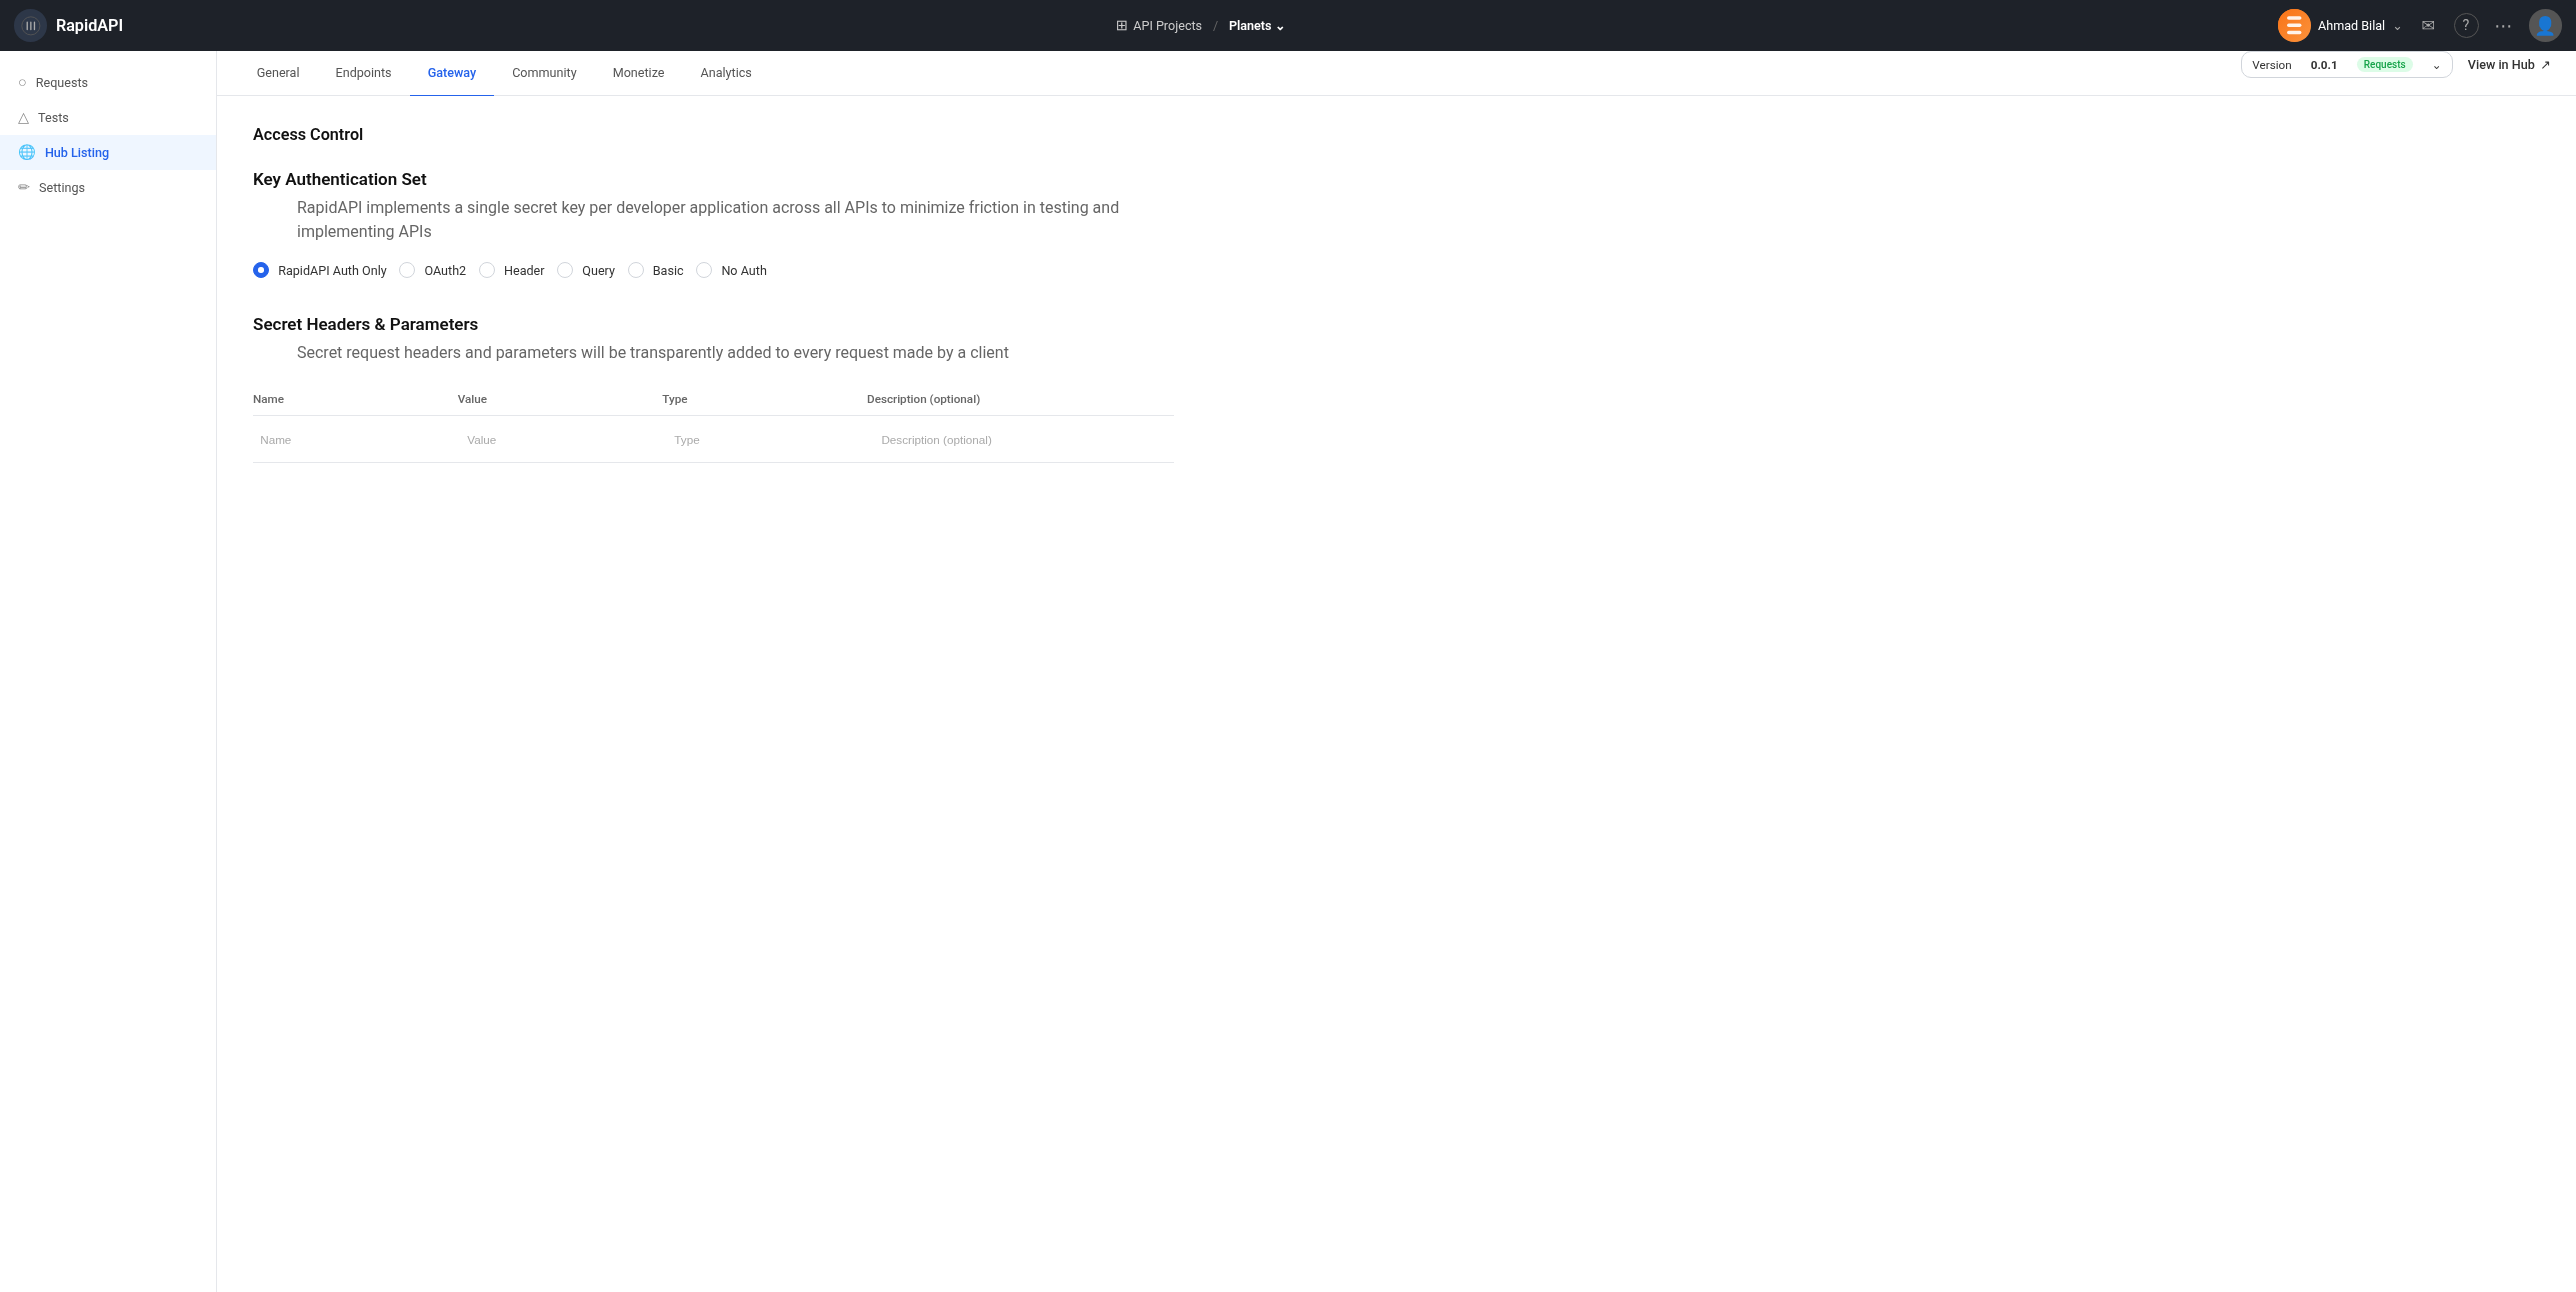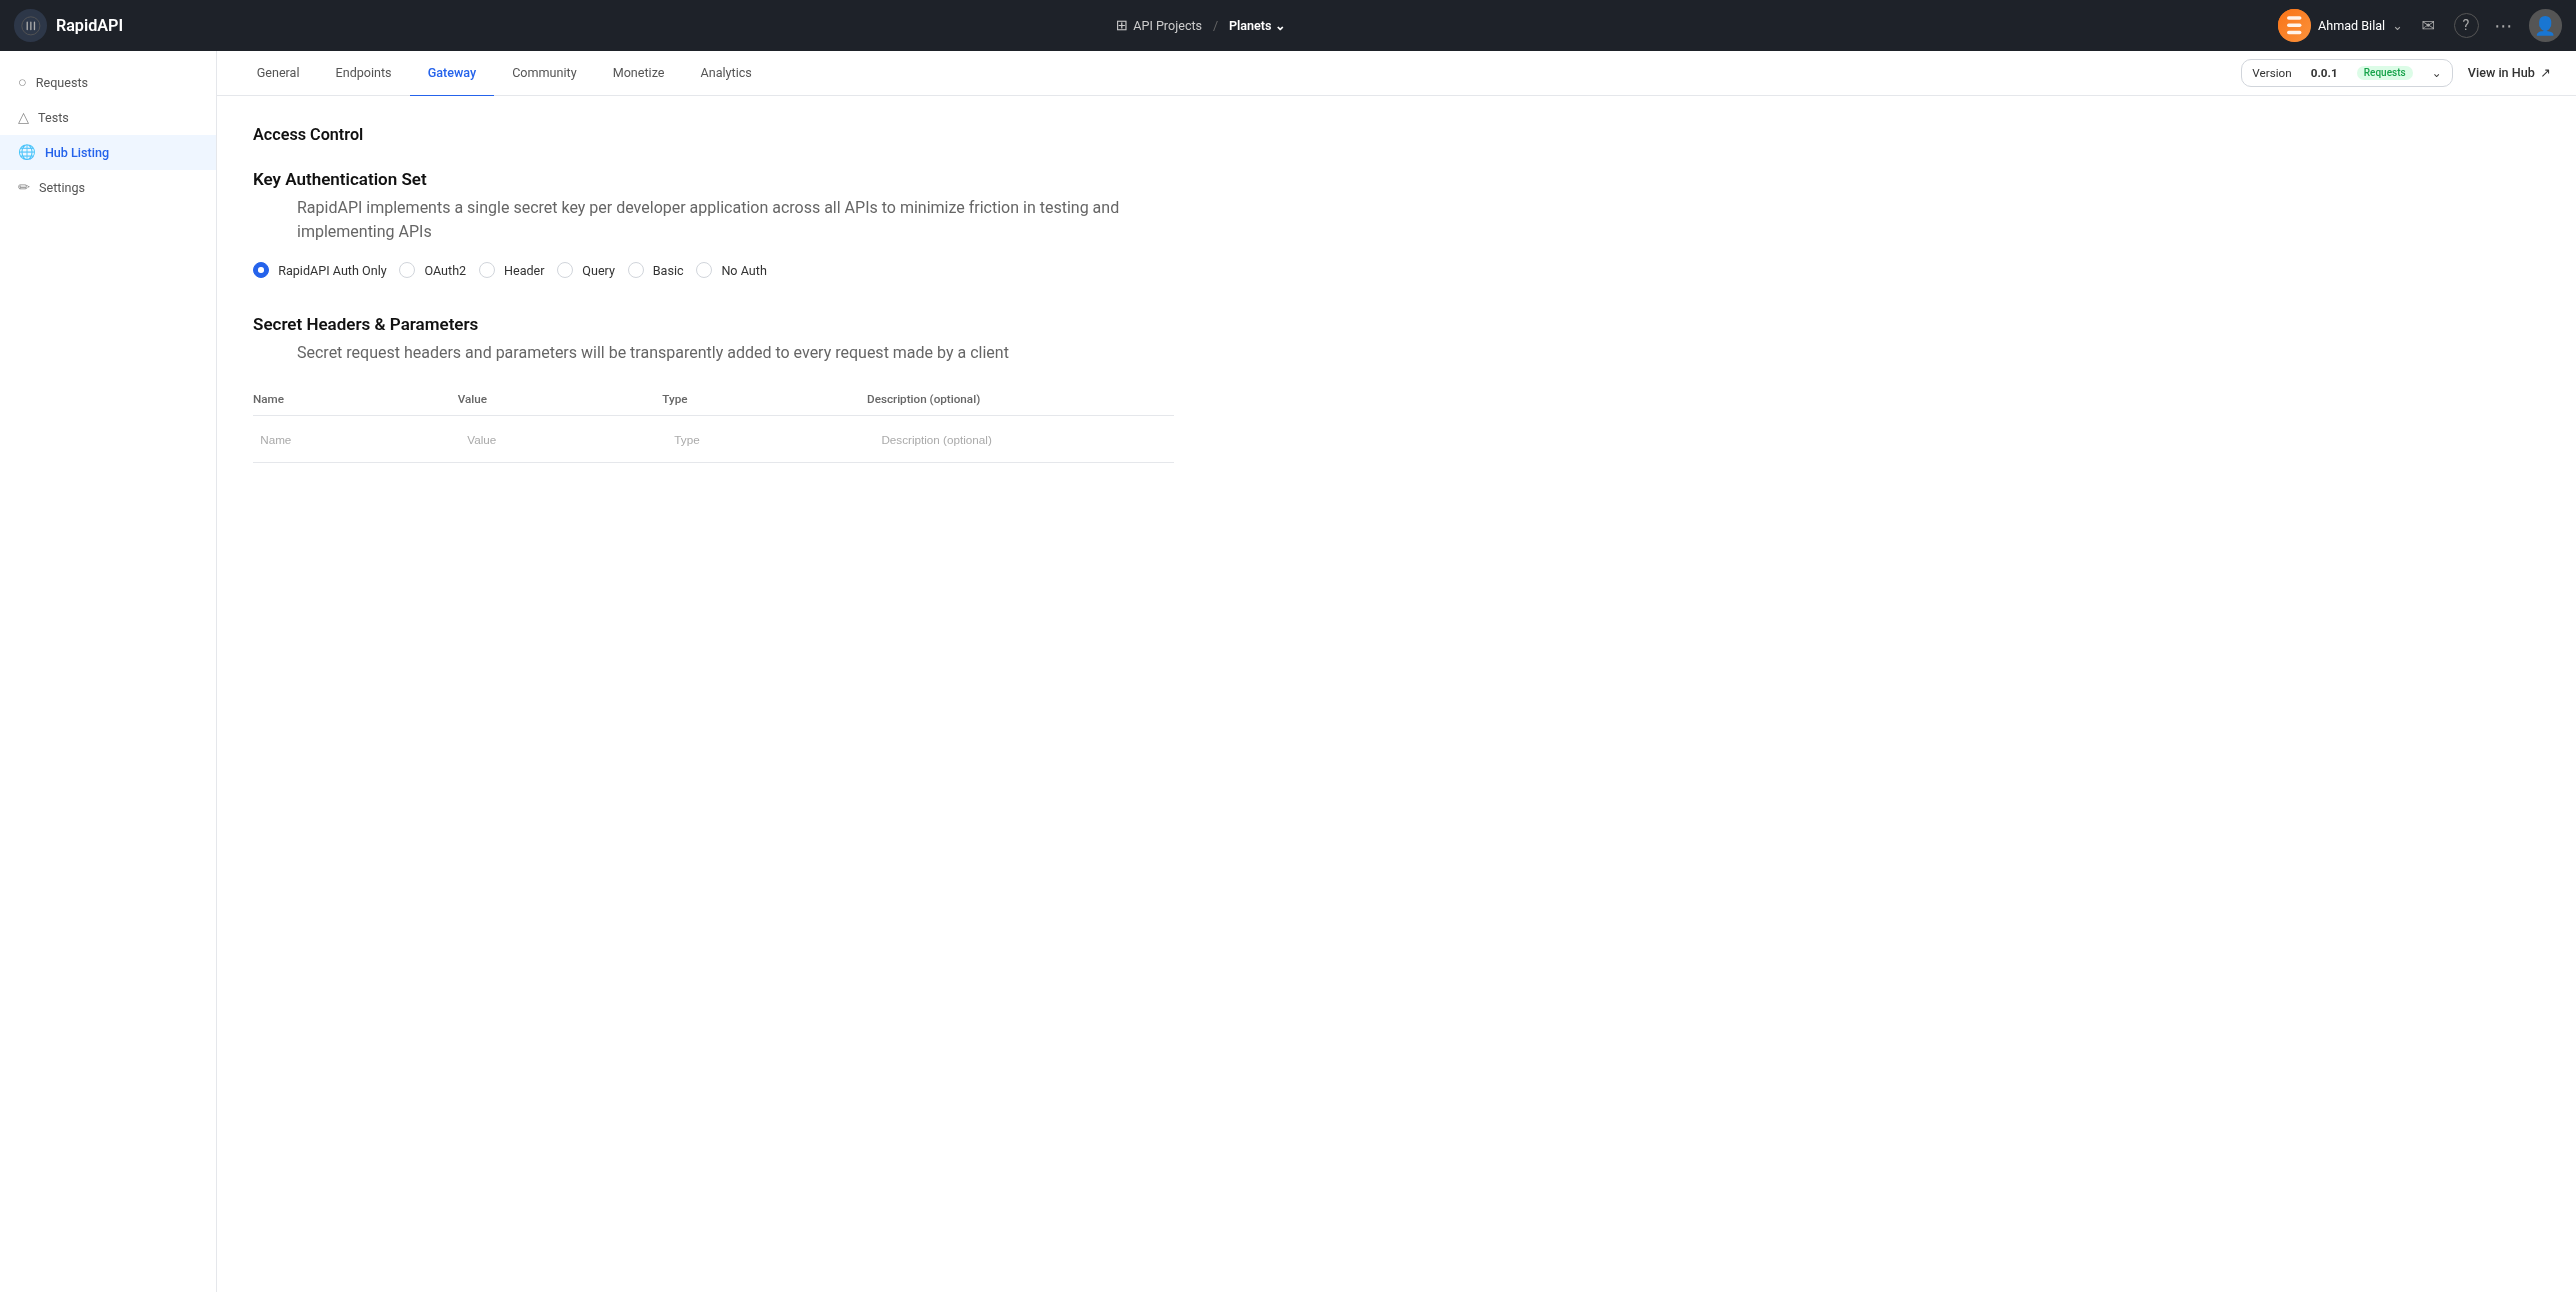--- a/index.html
+++ b/index.html
@@ -143,21 +143,21 @@
     
     .main-content {
       flex: 1;
       overflow-y: auto;
       background: white;
     }
 
     
     .tab-bar {
       display: flex;
-      align-items: center;
+      align-items: flex-start;
       border-bottom: 0.9px solid #e5e7eb;
       padding: 0 21.7px;
       gap: 0;
       position: sticky;
       top: 0;
       background: white;
       z-index: 10;
     }
     .tab-item {
       padding: 14.4px 18px;

